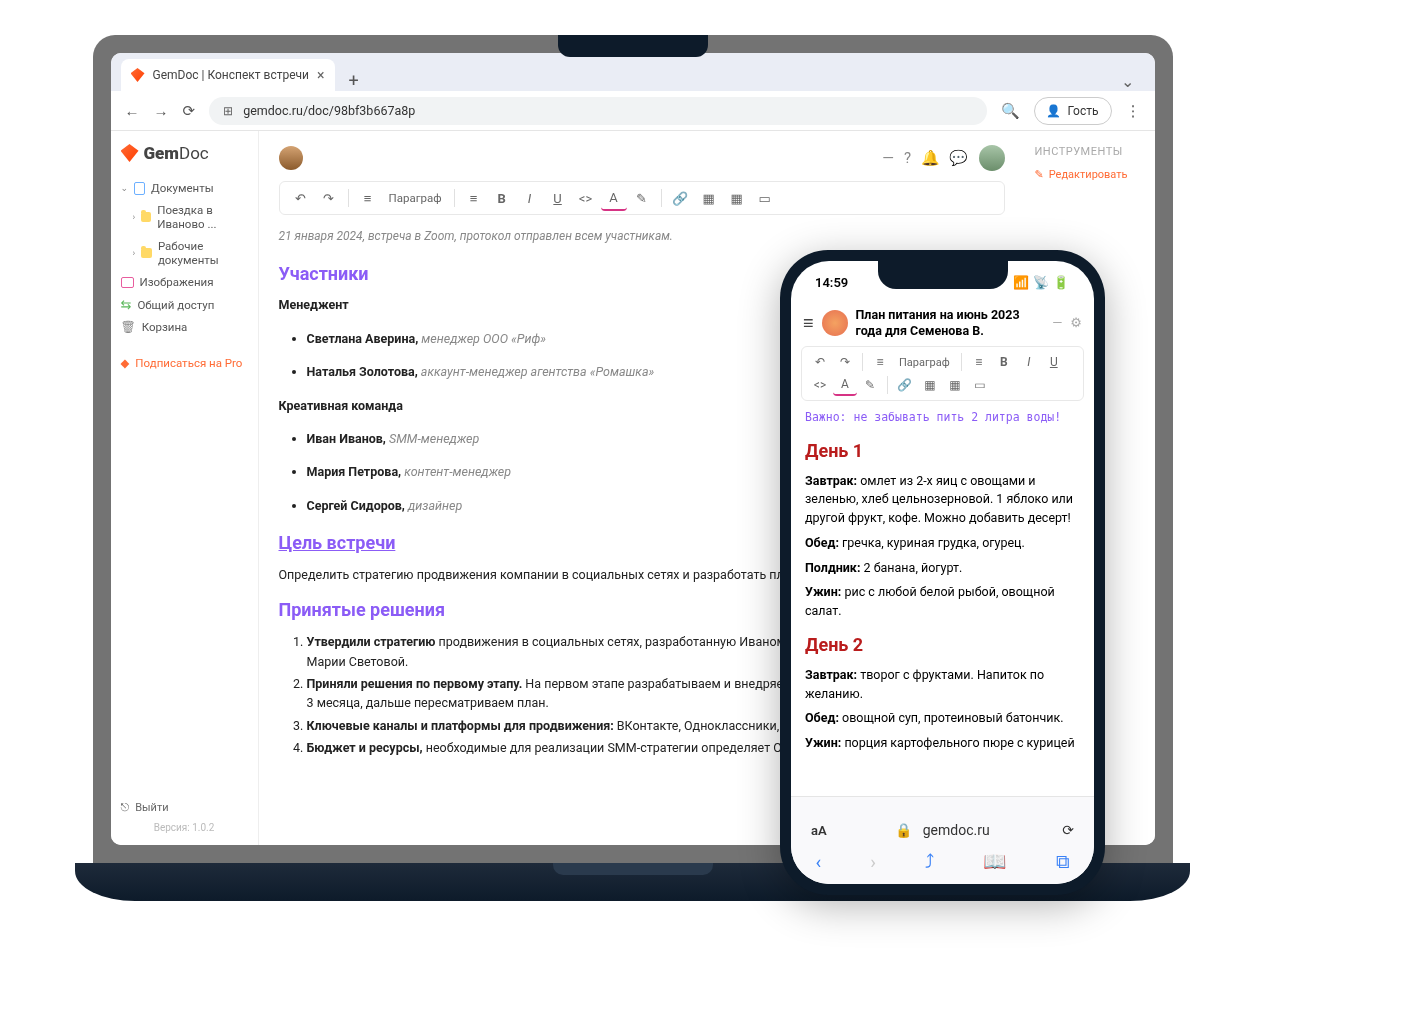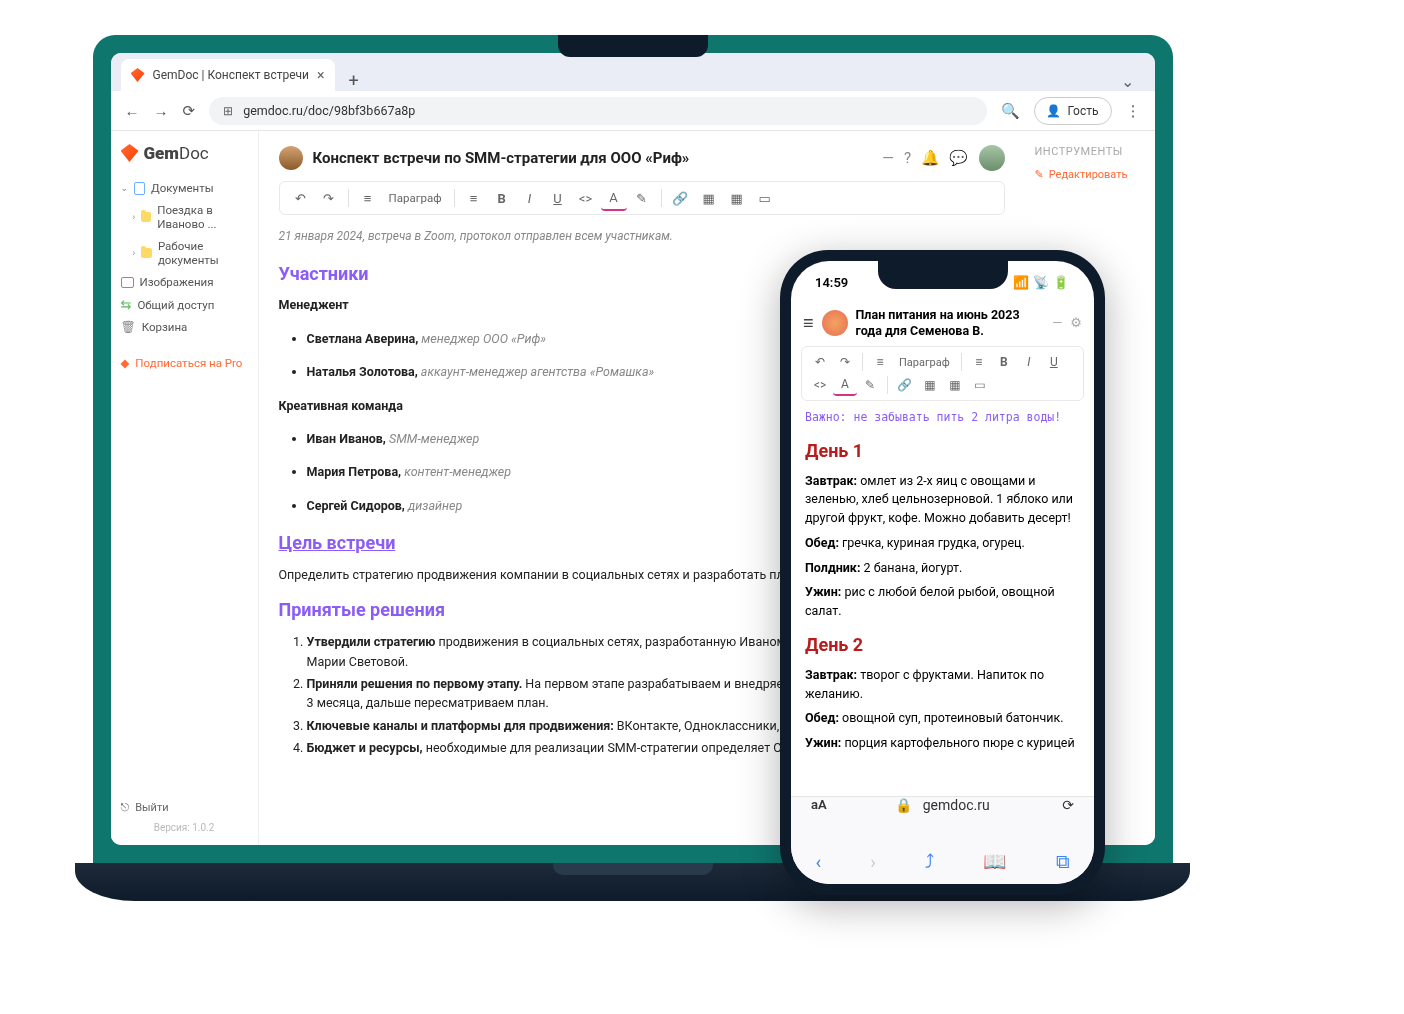--- a/index.html
+++ b/index.html
@@ -1,18 +1,18 @@
 <!DOCTYPE html>
 <html><head>
 <meta charset="utf-8">
 <style>
 *{margin:0;padding:0;box-sizing:border-box;font-family:-apple-system,BlinkMacSystemFont,"Segoe UI",Roboto,sans-serif}
 body{background:#fff;width:1404px;height:1014px;position:relative;overflow:hidden}
 .laptop{position:absolute;left:75px;top:35px;width:1115px;height:760px}
-.laptop-screen{width:1080px;height:828px;margin:0 auto;background:#0f766e;border-radius:22px 22px 0 0;padding:18px;position:relative}
+.laptop-screen{width:1080px;height:828px;margin:0 auto;background:#737373;border-radius:22px 22px 0 0;padding:18px;position:relative}
 .laptop-notch{position:absolute;left:50%;top:0;transform:translateX(-50%);width:150px;height:22px;background:#0d1b2a;border-radius:0 0 12px 12px;z-index:5}
 .laptop-base{width:1115px;height:38px;background:linear-gradient(#1e2a3a,#0d1b2a);border-radius:0 0 60px 60px / 0 0 30px 30px;margin:0 auto;position:relative}
 .laptop-base:before{content:"";position:absolute;left:50%;top:0;transform:translateX(-50%);width:160px;height:12px;background:#2a3a4d;border-radius:0 0 10px 10px}
 .browser{width:100%;height:100%;background:#fff;border-radius:10px;overflow:hidden;display:flex;flex-direction:column}
 .tab-bar{height:38px;background:#eaedf5;display:flex;align-items:flex-end;padding:6px 10px 0 10px;gap:6px}
 .tab{background:#fff;height:32px;border-radius:8px 8px 0 0;padding:0 10px;display:flex;align-items:center;gap:8px;font-size:12px;color:#444;min-width:190px}
 .tab-icon-gem{width:14px;height:14px;background:linear-gradient(135deg,#ff6b35,#ff3d00);clip-path:polygon(50% 0,100% 38%,50% 100%,0 38%)}
 .tab-close{color:#666;font-size:14px;margin-left:auto;cursor:pointer}
 .new-tab{color:#555;font-size:18px;padding:0 8px;cursor:pointer}
 .tab-bar .spacer{flex:1}
@@ -77,21 +77,21 @@
 .plate-icon{width:26px;height:26px;border-radius:50%;background:radial-gradient(#f4a261,#e76f51)}
 .phone-title{font-size:12.5px;font-weight:700;line-height:1.25;flex:1}
 .phone-header-icons{display:flex;gap:8px;color:#aaa;font-size:13px}
 .phone-toolbar{margin:0 10px 8px;border:1px solid #e8e8e8;border-radius:6px;padding:4px 6px;display:flex;flex-wrap:wrap;gap:1px;align-items:center}
 .phone-toolbar .tb-btn{width:24px;height:22px;font-size:12px}
 .phone-toolbar .tb-select{font-size:11px}
 .phone-content{flex:1;padding:0 14px;font-size:12.5px;overflow:hidden;line-height:1.5}
 .code-line{font-family:monospace;color:#8b5cf6;font-size:11.5px;margin-bottom:10px}
 .h-green{color:#b91c1c;font-weight:700;font-size:18px;margin:10px 0 8px}
 .meal{margin:6px 0}
-.phone-url{height:42px;border-top:1px solid #e5e5e5;display:flex;align-items:flex-start;justify-content:center;gap:10px;font-size:14px;color:#333;background:#f9f9fb}
+.phone-url{height:42px;border-top:1px solid #e5e5e5;display:flex;align-items:flex-end;justify-content:center;gap:10px;font-size:14px;color:#333;background:#f9f9fb}
 .phone-url .aa{position:absolute;left:20px;font-size:13px;font-weight:600}
 .phone-url .reload{position:absolute;right:20px}
 .phone-nav{height:46px;display:flex;align-items:center;justify-content:space-around;background:#f9f9fb;color:#3b82f6;font-size:19px}
 .phone-nav span{cursor:pointer}
 .phone-nav .disabled{color:#ccc}
 </style>
 </head>
 <body>
 
 <div class="laptop">
@@ -170,21 +170,20 @@
               <span>Выйти</span>
             </div>
             <div class="version">Версия: 1.0.2</div>
           </div>
         </div>
 
         <div class="main">
           <div class="editor-col">
             <div class="doc-header">
               <span class="doc-avatar"></span>
-              <span class="doc-title">Конспект встречи по SMM-стратегии для ООО «Риф»</span>
               <span class="sp"></span>
               <span class="header-icon">—</span>
               <span class="header-icon">?</span>
               <span class="header-icon">🔔</span>
               <span class="header-icon">💬</span>
               <span class="user-avatar"></span>
             </div>
 
             <div class="toolbar">
               <span class="tb-btn">↶</span>

